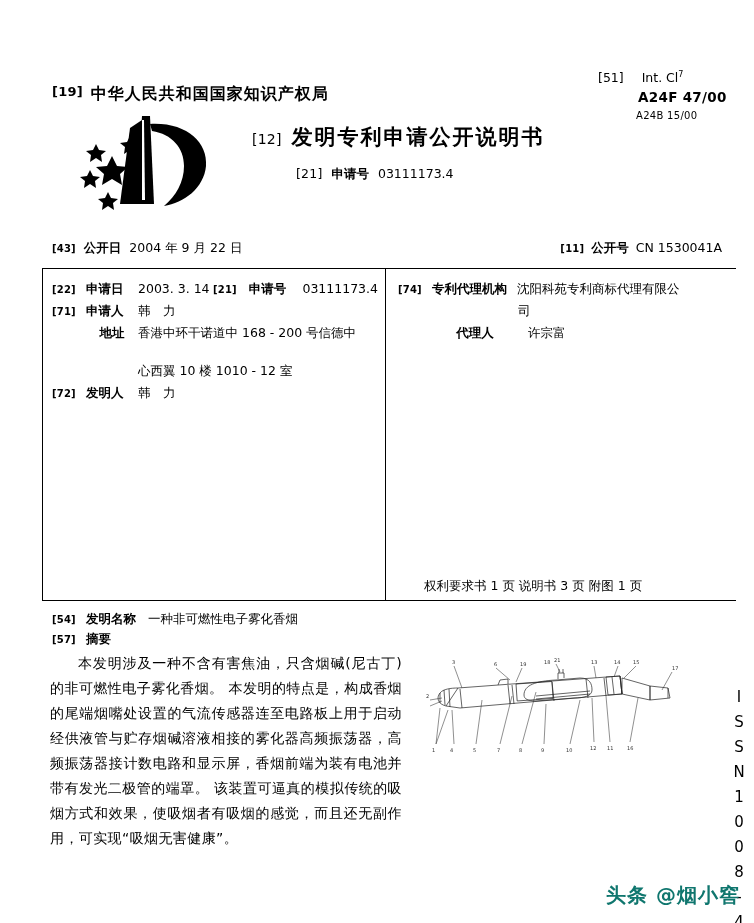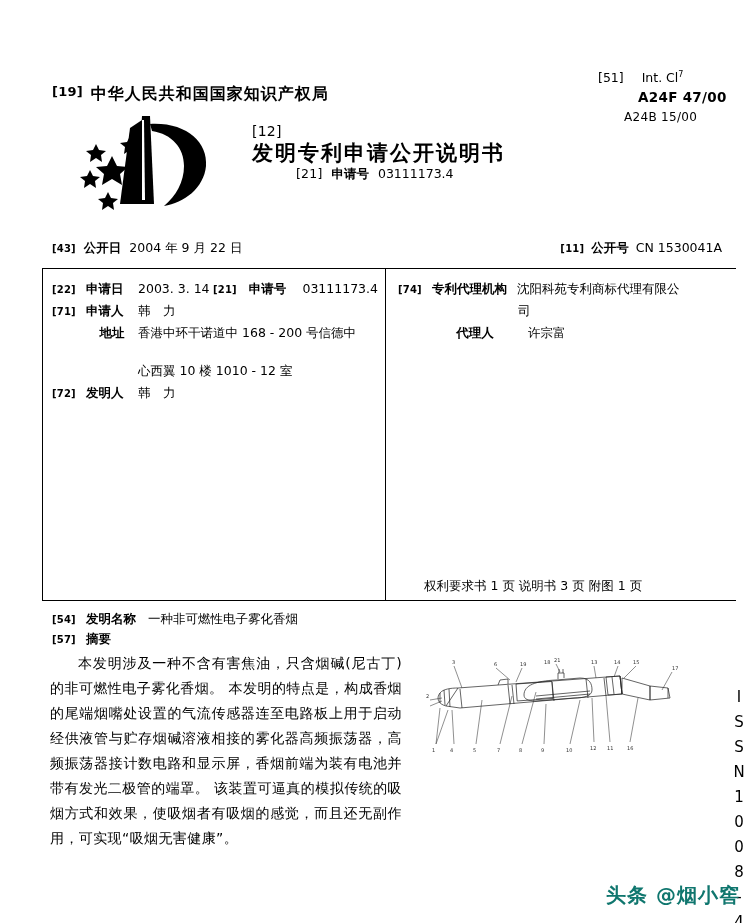--- a/index.html
+++ b/index.html
@@ -18,25 +18,25 @@
 
   
   #hdr-19{position:absolute;left:52px;top:84px;display:flex;gap:8px;align-items:flex-start;}
   #hdr-19 .code{font-size:13px;}
   #hdr-19 .val{font-size:16px;letter-spacing:1px;font-weight:bold;}
 
   #intcl{position:absolute;left:598px;top:68px;text-align:left;line-height:1.55;}
   #intcl .r1{font-size:12.5px;white-space:nowrap;}
   #intcl .sup{font-size:8px;vertical-align:super;}
   #intcl .r2{font-size:13.5px;font-weight:bold;letter-spacing:.3px;margin-left:40px;}
-  #intcl .r3{font-size:12px;letter-spacing:.3px;margin-left:26px;}
+  #intcl .r3{font-size:10px;letter-spacing:.3px;margin-left:38px;}
 
   #emblem{position:absolute;left:72px;top:108px;width:142px;height:112px;}
 
-  #title12{position:absolute;left:252px;top:123px;display:flex;align-items:baseline;flex-direction:column;}
+  #title12{position:absolute;left:252px;top:123px;display:flex;gap:10px;align-items:baseline;}
   #title12 .code{font-size:14px;font-weight:normal;}
   #title12 .t{font-size:21px;font-weight:bold;letter-spacing:2px;}
 
   #appno{position:absolute;left:296px;top:166px;display:flex;gap:9px;align-items:baseline;}
   #appno .code{font-size:12.5px;font-weight:normal;}
 
   
   #pubdate{position:absolute;left:52px;top:240px;display:flex;gap:8px;align-items:baseline;}
   #pubno{position:absolute;right:32px;top:240px;display:flex;gap:7px;align-items:baseline;}
 

